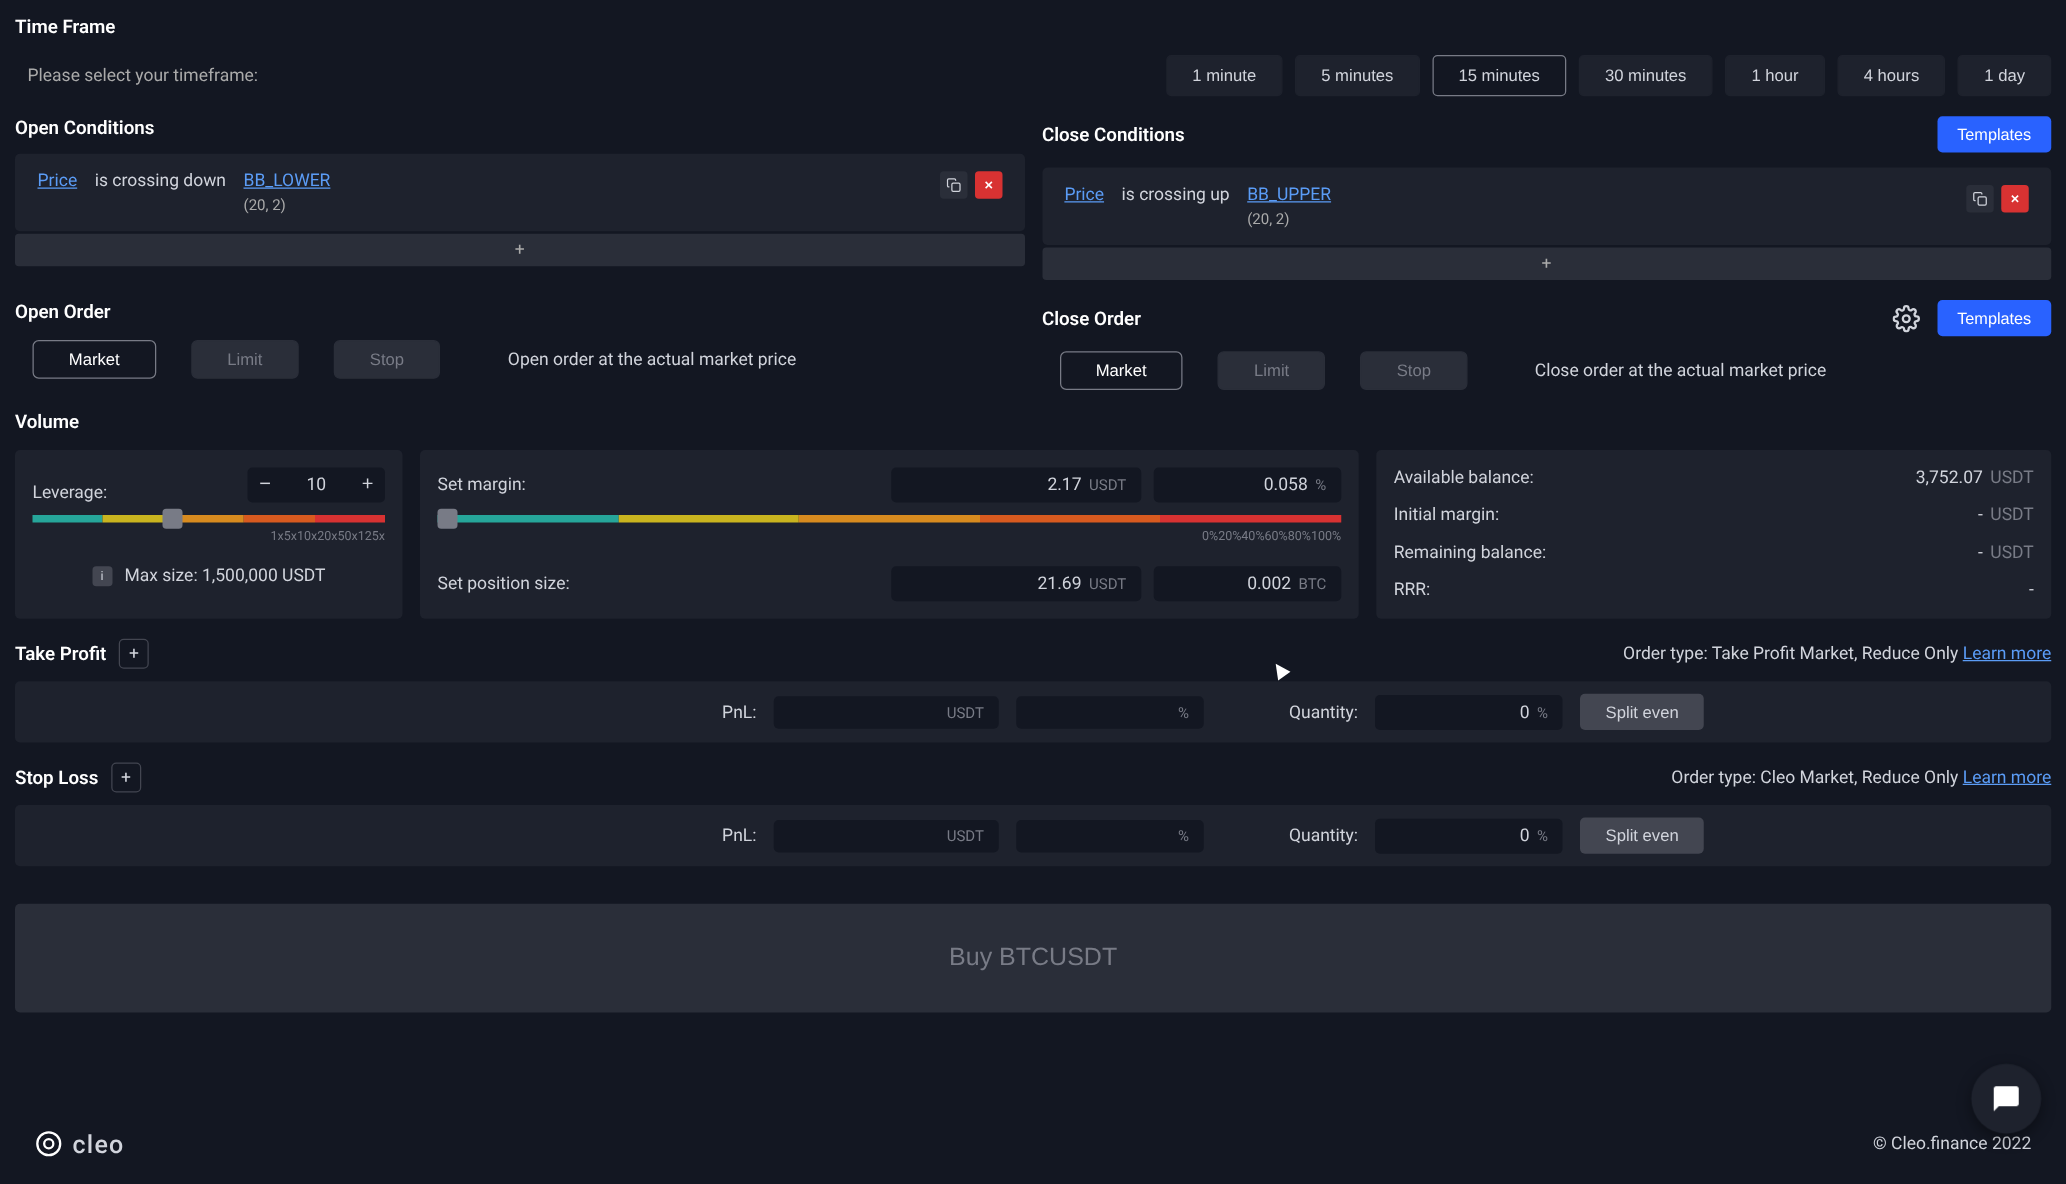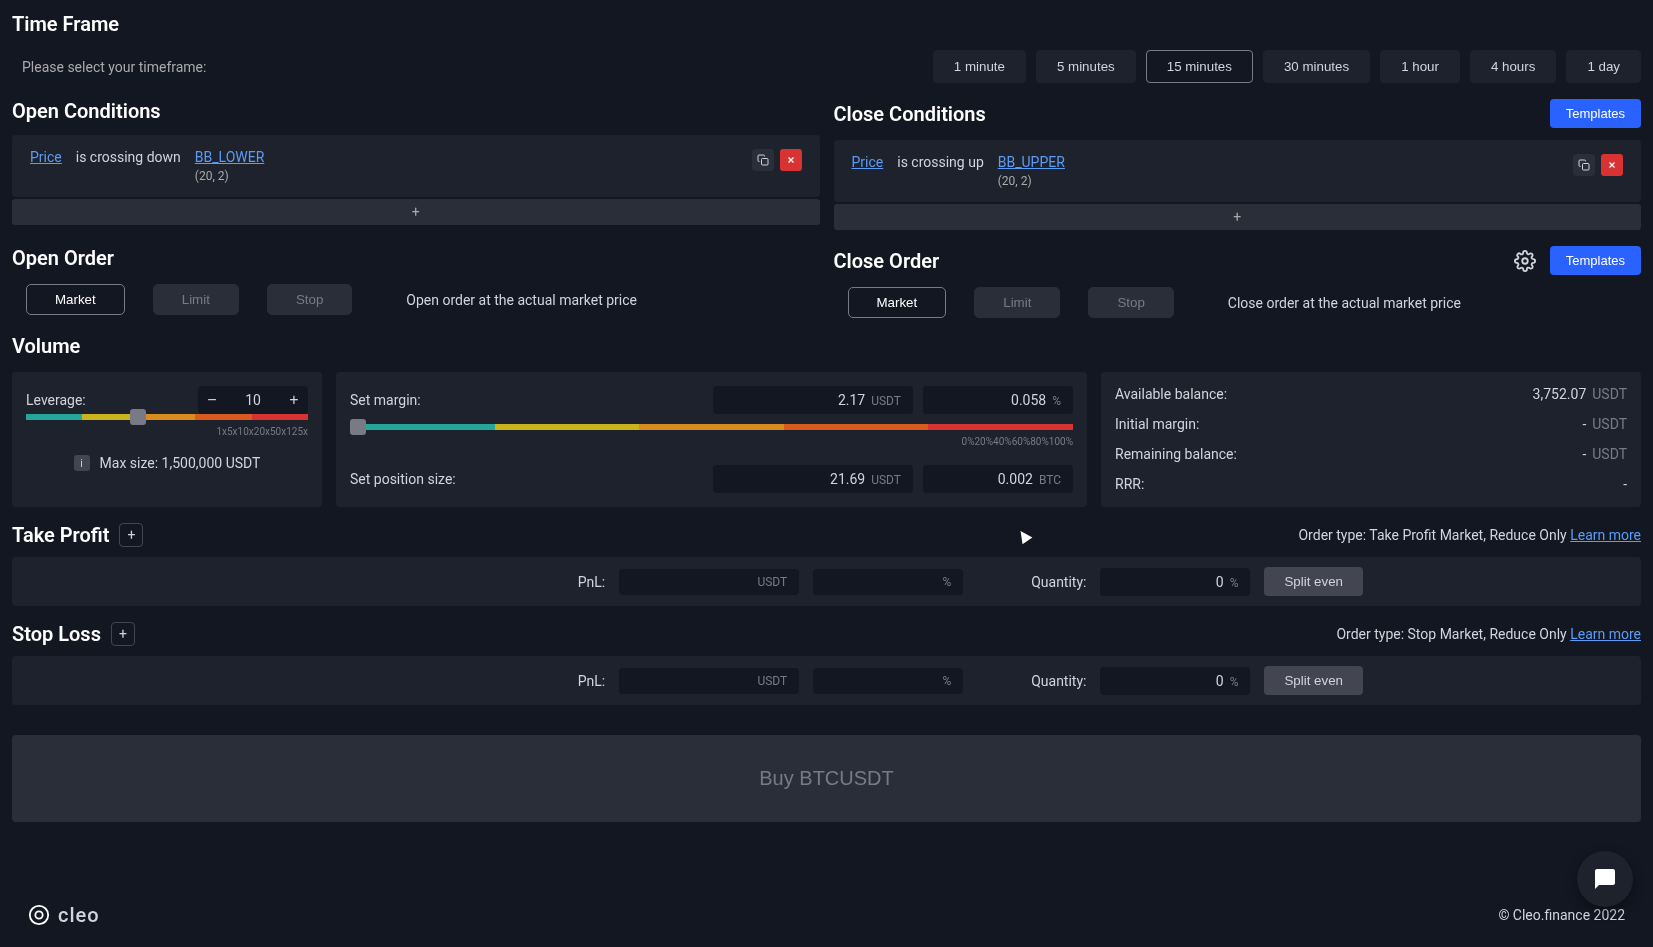--- a/index.html
+++ b/index.html
@@ -9,21 +9,21 @@
   font-family: -apple-system, BlinkMacSystemFont, 'Segoe UI', Roboto, sans-serif;
   font-size: 14px;
   width: 1653px;
   height: 947px;
   overflow: hidden;
 }
 .container { padding: 12px; }
 .section { margin-bottom: 16px; }
 .section-title {
   color: #fff;
-  font-size: 20px;
+  font-size: 15px;
   font-weight: 600;
   margin-bottom: 14px;
 }
 .timeframe-row {
   display: flex;
   align-items: center;
   justify-content: space-between;
 }
 .tf-prompt { color: #aaa; padding-left: 10px; }
 .tf-buttons { display: flex; gap: 10px; }
@@ -127,21 +127,21 @@
 .volume-grid {
   display: grid;
   grid-template-columns: 310px 1fr 540px;
   gap: 14px;
 }
 .vol-card {
   background: #1e222d;
   border-radius: 4px;
   padding: 14px;
 }
-.row { display: flex; align-items: center; justify-content: space-between; }
+.row { display: flex; align-items: flex-end; justify-content: space-between; margin-bottom: 10px; }
 .stepper { display: flex; align-items: center; background: #131722; border-radius: 4px; }
 .stepper button {
   width: 28px; height: 28px;
   background: transparent; border: none;
   color: #d1d4dc; cursor: pointer; font-size: 16px;
 }
 .stepper .val { width: 54px; text-align: center; }
 .slider-track {
   position: relative;
   height: 6px;
@@ -530,21 +530,21 @@
   </div>
 
   
   <div class="section">
     <div class="tp-sl-header">
       <div class="tp-title-wrap">
         <span class="section-title" style="margin-bottom:0">Stop Loss</span>
         <div class="plus-box">+</div>
       </div>
       <div>
-        <span>Order type: Stop Market, Reduce Only</span>
+        <span>Order type: Cleo Market, Reduce Only</span>
         <span class="learn-more">Learn more</span>
       </div>
     </div>
     <div class="tp-row">
       <div class="flex-spacer"></div>
       <span class="tp-label">PnL:</span>
       <div class="input-box" style="width:180px">
         <span class="input-suff">USDT</span>
       </div>
       <div class="input-box" style="width:120px">

